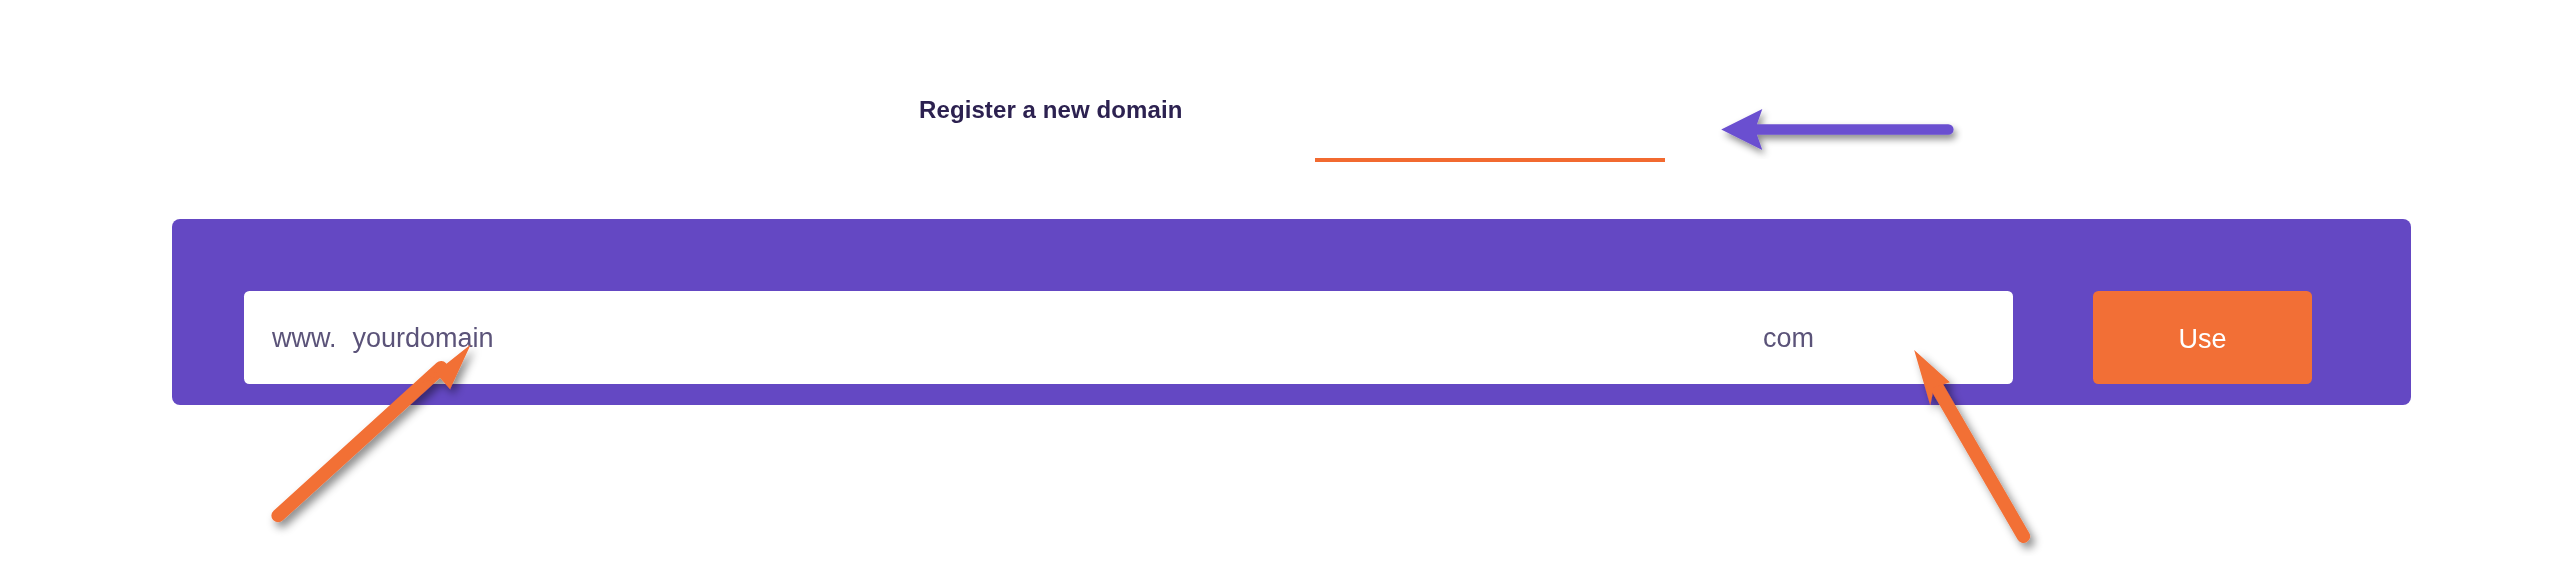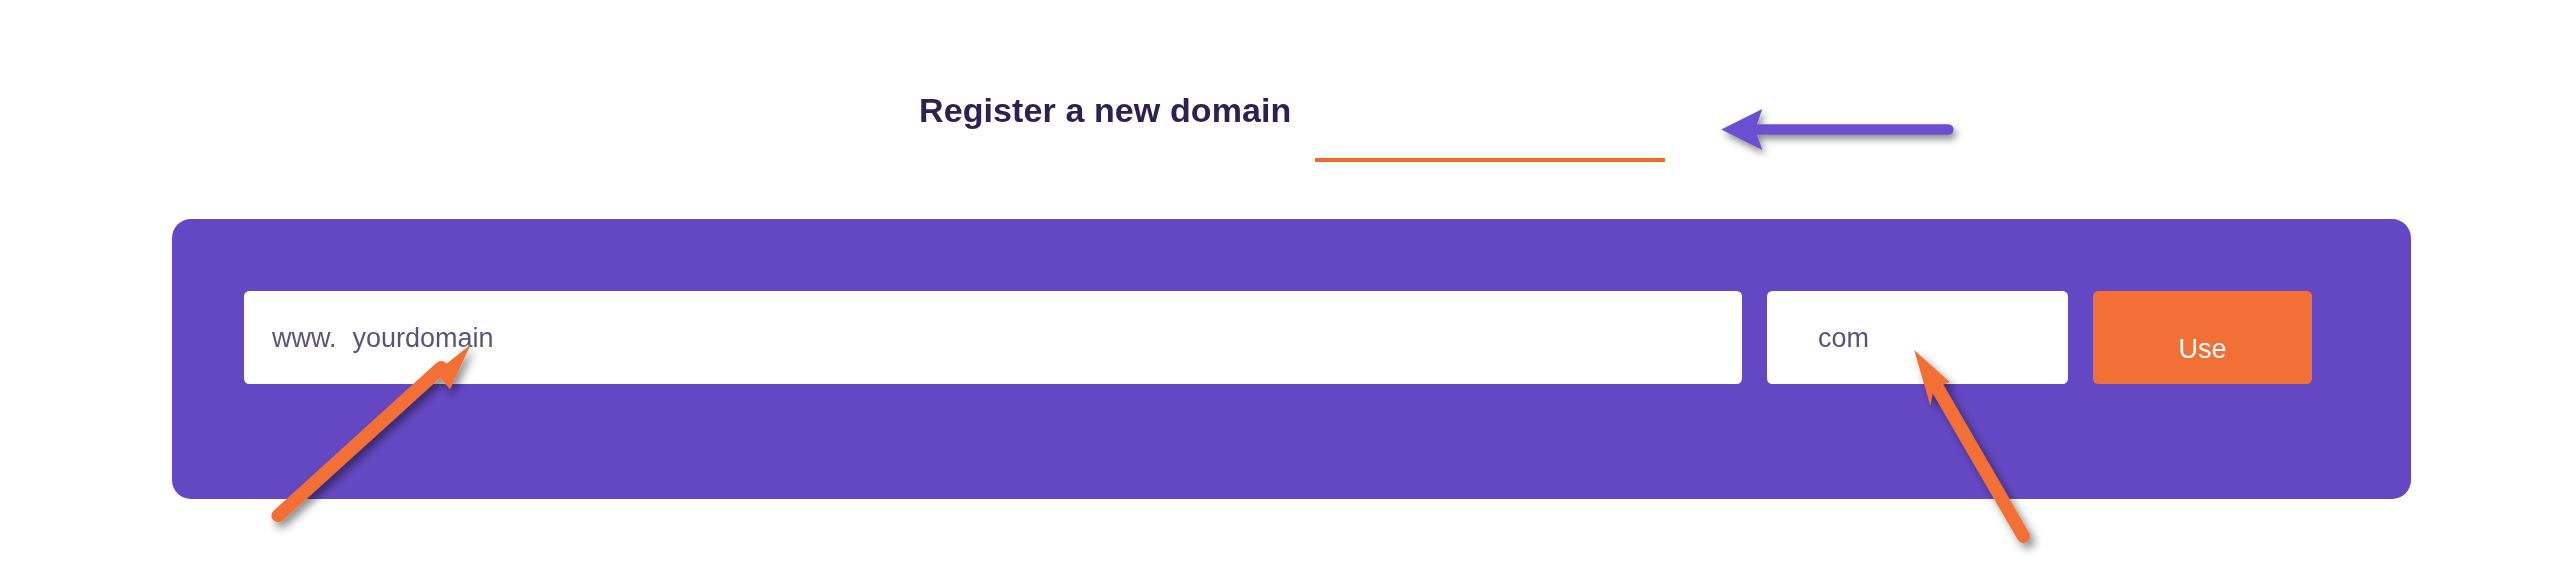--- a/index.html
+++ b/index.html
@@ -20,21 +20,21 @@
   #tabs {
     position: absolute;
     left: 0;
     top: 93px;
     width: 2576px;
     height: 72px;
   }
   .tab {
     position: absolute;
     white-space: nowrap;
-    font-size: 34px;
+    font-size: 24px;
     line-height: 34px;
     letter-spacing: 0.1px;
     cursor: pointer;
   }
   #tab-register {
     left: 919px;
     top: 0px;
     color: #2C2150;
     font-weight: 700;
   }
@@ -52,43 +52,43 @@
     height: 3.6px;
     background: #F26A30;
   }
 
   
   #domain-panel {
     position: absolute;
     left: 172px;
     top: 219px;
     width: 2239px;
-    height: 280px;
+    height: 186px;
     background: #6448C3;
-    border-radius: 19px;
+    border-radius: 8px;
   }
 
   
   .field {
     position: absolute;
     background: #ffffff;
     border-radius: 5.4px;
     box-sizing: border-box;
     display: flex;
     align-items: center;
   }
   #domain-input-wrap {
     left: 72px;
     top: 72px;
     width: 1498px;
     height: 93px;
     padding-left: 28px;
   }
   #tld-input-wrap {
-    left: 1595px;
+    left: 1540px;
     top: 72px;
     width: 301px;
     height: 93px;
     padding-left: 51px;
   }
   .field-text {
     font-size: 27px;
     line-height: 32px;
     color: #5B5379;
     white-space: nowrap;
@@ -103,21 +103,21 @@
     width: 219px;
     height: 93px;
     background: #F26F36;
     border: none;
     border-radius: 5.4px;
     color: #ffffff;
     font-family: "Liberation Sans", sans-serif;
     font-size: 27px;
     line-height: 93px;
     text-align: center;
-    padding: 12px;
+    padding: 2px;
     cursor: pointer;
   }
 
   
   .annotation-arrow {
     position: absolute;
     pointer-events: none;
   }
   #arrow-purple-tab {
     left: 1685px;

